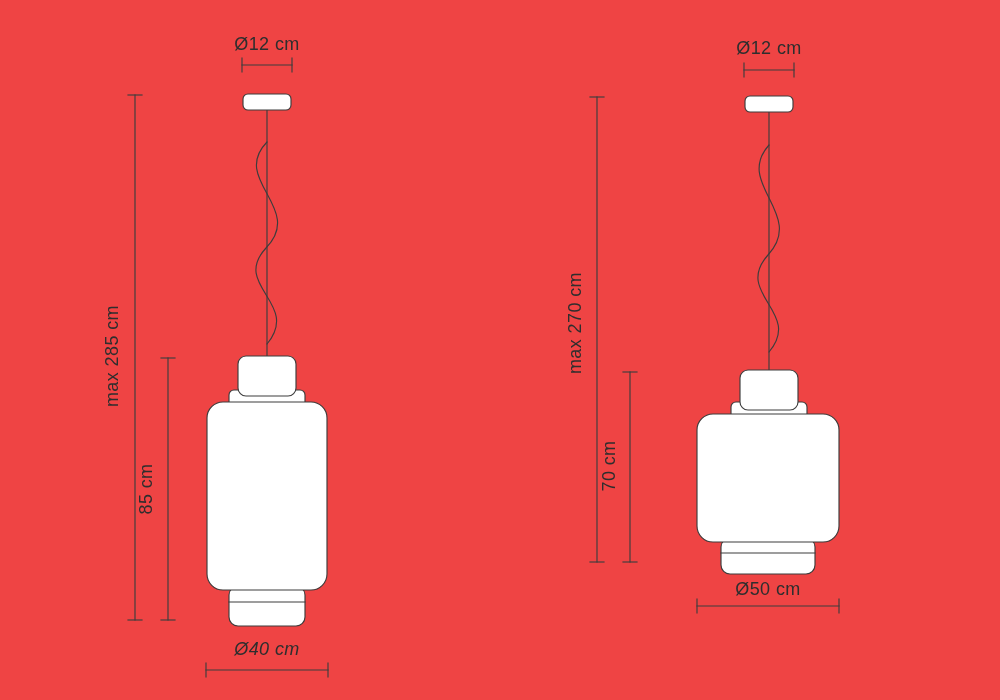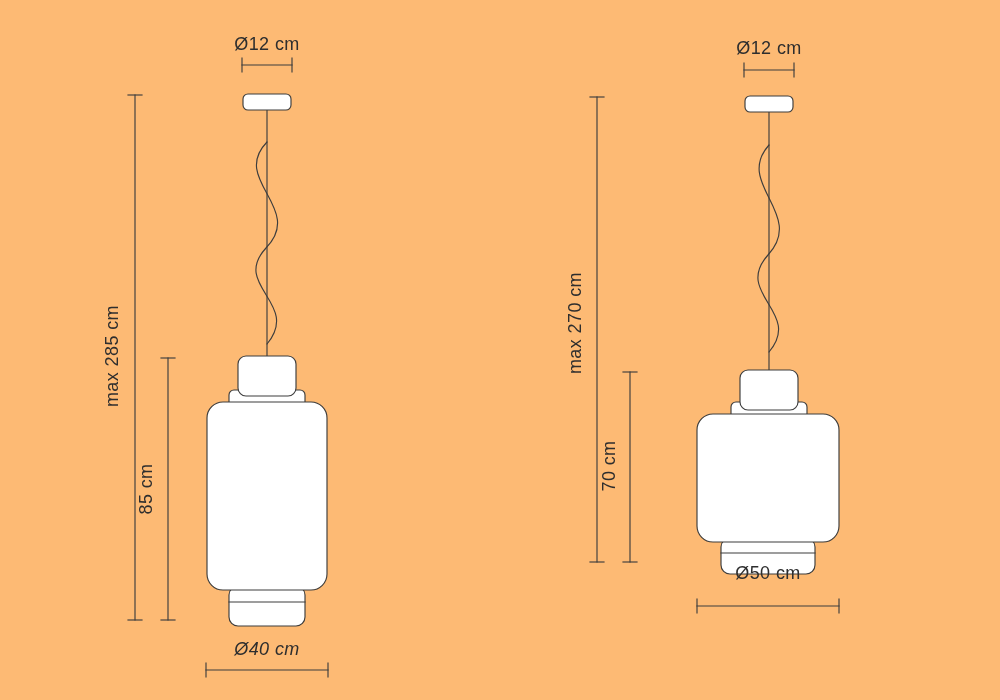--- a/index.html
+++ b/index.html
@@ -1,20 +1,20 @@
 <!DOCTYPE html>
 <html><head>
 <meta charset="utf-8">
 <style>
   html, body { margin: 0; padding: 0; background: #ffffff; }
   .stage {
     position: relative;
     width: 1000px;
     height: 700px;
-    background: #fdba74;
+    background: #ef4444;
     font-family: "Liberation Sans", sans-serif;
     color: #2e2e2e;
     overflow: hidden;
   }
   .stage svg { position: absolute; left: 0; top: 0; }
   .lbl {
     position: absolute;
     font-size: 18px;
     letter-spacing: 0.4px;
     color: #2e2e2e;
@@ -105,15 +105,15 @@
   <span class="lbl vert" style="left:146px; top:489px;">85 cm</span>
 
   <span class="lbl" style="left:267px; top:649px;font-style:italic;">Ø40 cm</span>
 
   <span class="lbl" style="left:769px; top:48px;">Ø12 cm</span>
 
   <span class="lbl vert" style="left:575px; top:323px;">max 270 cm</span>
 
   <span class="lbl vert" style="left:609px; top:466px;">70 cm</span>
 
-  <span class="lbl" style="left:768px; top:573px;">Ø50 cm</span>
+  <span class="lbl" style="left:768px; top:589px;">Ø50 cm</span>
 
 </div>
 
 </body></html>

